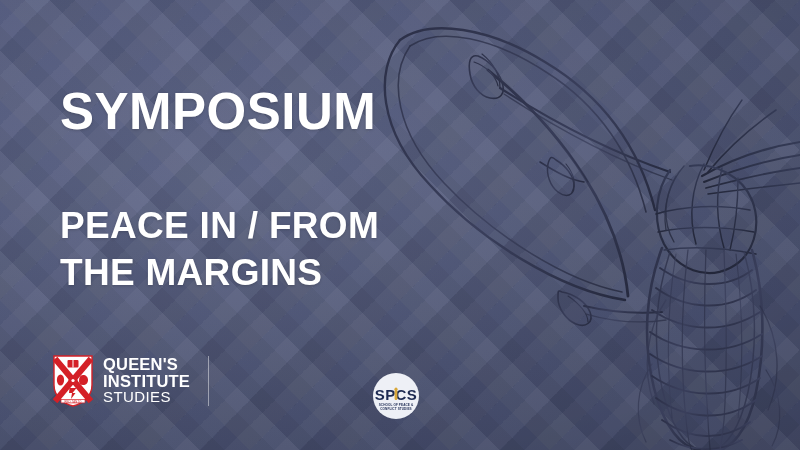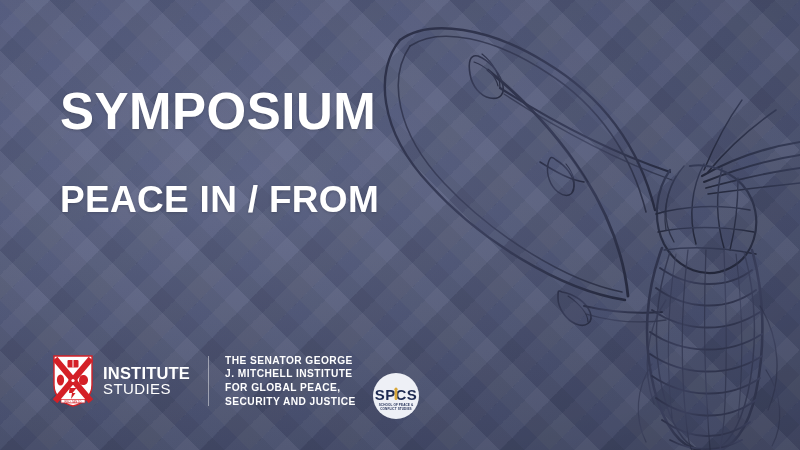--- a/index.html
+++ b/index.html
@@ -66,21 +66,21 @@
     font-size: 51px;
     font-weight: bold;
     letter-spacing: 0.5px;
     line-height: 1;
     white-space: nowrap;
     text-shadow: 0 1px 3px rgba(0,0,0,0.18);
   }
   .subhead {
     position: absolute;
     left: 60px;
-    top: 176px;
+    top: 202px;
     color: #ffffff;
     font-size: 37px;
     font-weight: bold;
     letter-spacing: 0.3px;
     line-height: 47px;
     text-shadow: 0 1px 3px rgba(0,0,0,0.18);
   }
   .subhead div { white-space: nowrap; }
 
   
@@ -230,20 +230,21 @@
         <path d="M282 364 C 266 388, 264 418, 276 442" stroke-width="1.3" opacity="0.7"></path>
         <path d="M396 370 C 412 394, 414 424, 402 446" stroke-width="1.3" opacity="0.7"></path>
       </g>
     </svg>
   </div>
 
   <div class="headline">SYMPOSIUM</div>
 
   <div class="subhead">
     <div>PEACE IN / FROM</div>
+    <div>THE MARGINS</div>
   </div>
 
   <div class="logo-bar">
 
     <div class="qub-lockup">
       <div class="crest">
         <svg viewBox="0 0 42 54" xmlns="http://www.w3.org/2000/svg" aria-hidden="true">
           <path d="M2 2 H40 V31 C40 43 30 50 21 52 C12 50 2 43 2 31 Z" fill="#ffffff" stroke="#d42027" stroke-width="1.4"></path>
           <g stroke="#d42027" stroke-width="6" stroke-linecap="square">
             <line x1="5" y1="7" x2="37" y2="45"></line>
@@ -260,33 +261,28 @@
           <circle cx="21" cy="26.5" r="4.6" fill="#d42027"></circle>
           <circle cx="21" cy="26.5" r="1.6" fill="#ffffff"></circle>
 
           <path d="M17.5 34 h7 l-4 5 h3 l-4.5 6 l1 -6 h-3 Z" fill="#d42027"></path>
 
           <path d="M9 45.5 h24 v3.4 H9 Z" fill="#ffffff" stroke="#d42027" stroke-width="0.7"></path>
           <text x="21" y="48.5" font-family="Liberation Sans, sans-serif" font-size="2.7" fill="#d42027" text-anchor="middle" letter-spacing="0.2">PRO TANTO</text>
         </svg>
       </div>
       <div class="qub-words">
+        <div class="l1">QUEEN'S</div>
         <div class="l2">INSTITUTE</div>
         <div class="l3">STUDIES</div>
       </div>
     </div>
 
     <div class="divider"></div>
 
-    <div class="mitchell">
-      <div>THE SENATOR GEORGE</div>
-      <div>J. MITCHELL INSTITUTE</div>
-      <div>FOR GLOBAL PEACE,</div>
-      <div>SECURITY AND JUSTICE</div>
-    </div>
   </div>
 
   <div class="spcs">
     <svg viewBox="0 0 48 48" xmlns="http://www.w3.org/2000/svg" aria-hidden="true">
       <circle cx="24" cy="24" r="23" fill="#eef0f6"></circle>
       <text x="24" y="27.5" font-family="Liberation Sans, sans-serif" font-size="15" font-weight="bold" fill="#1d2a52" text-anchor="middle" letter-spacing="0.4">SPCS</text>
 
       <rect x="22.6" y="18" width="2.8" height="10" rx="1.2" fill="#d9a83b"></rect>
       <circle cx="24" cy="17.2" r="1.6" fill="#d9a83b"></circle>
       <text x="24" y="34" font-family="Liberation Sans, sans-serif" font-size="3.1" font-weight="bold" fill="#1d2a52" text-anchor="middle" letter-spacing="0.1">SCHOOL OF PEACE &amp;</text>

